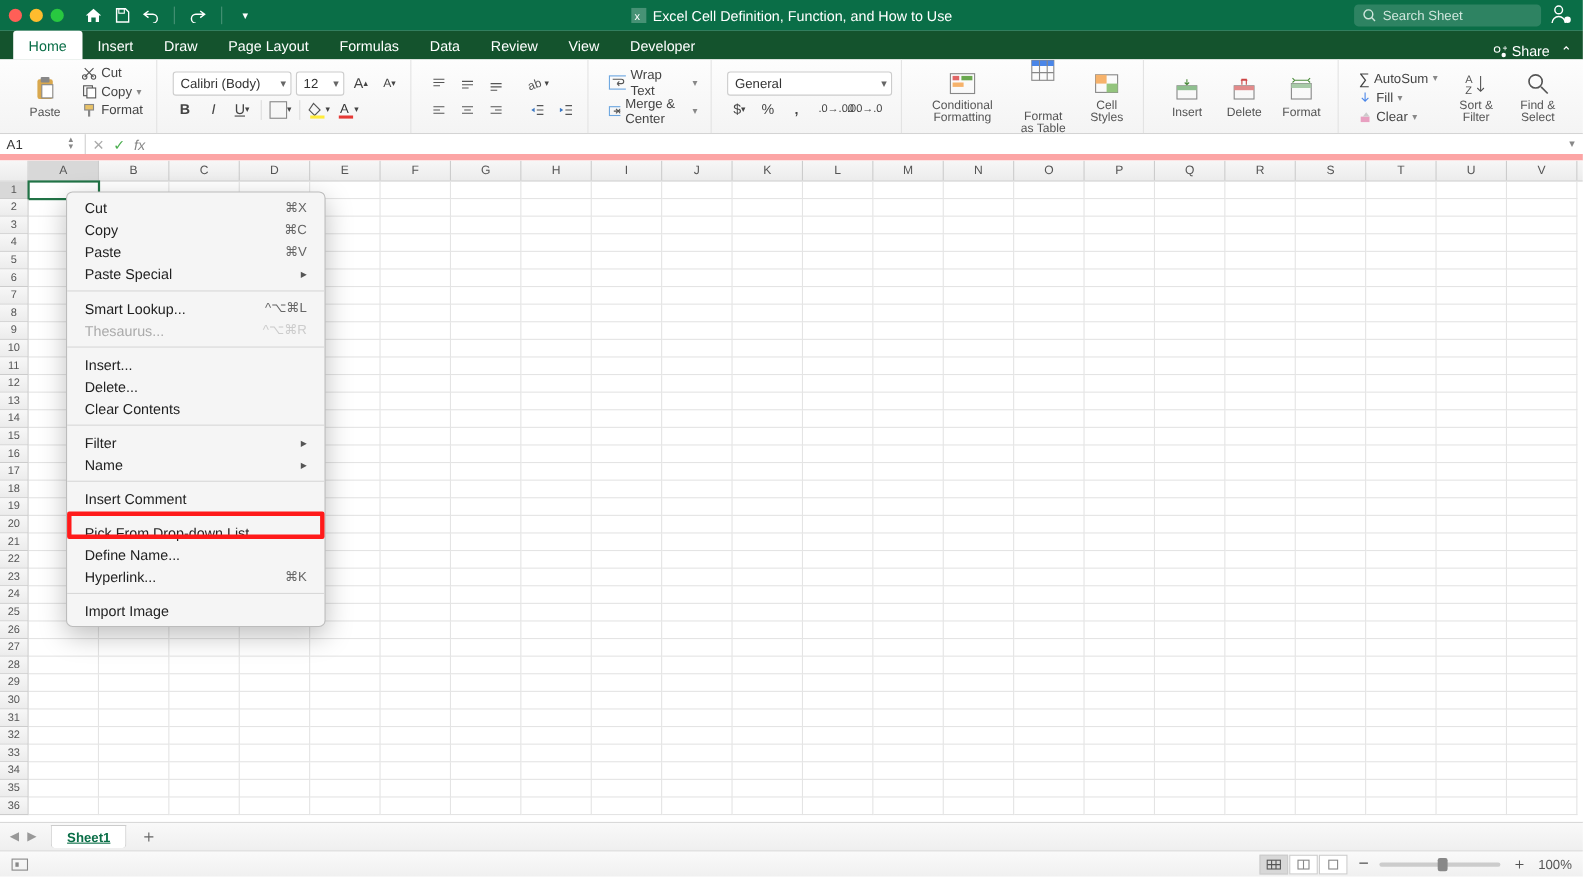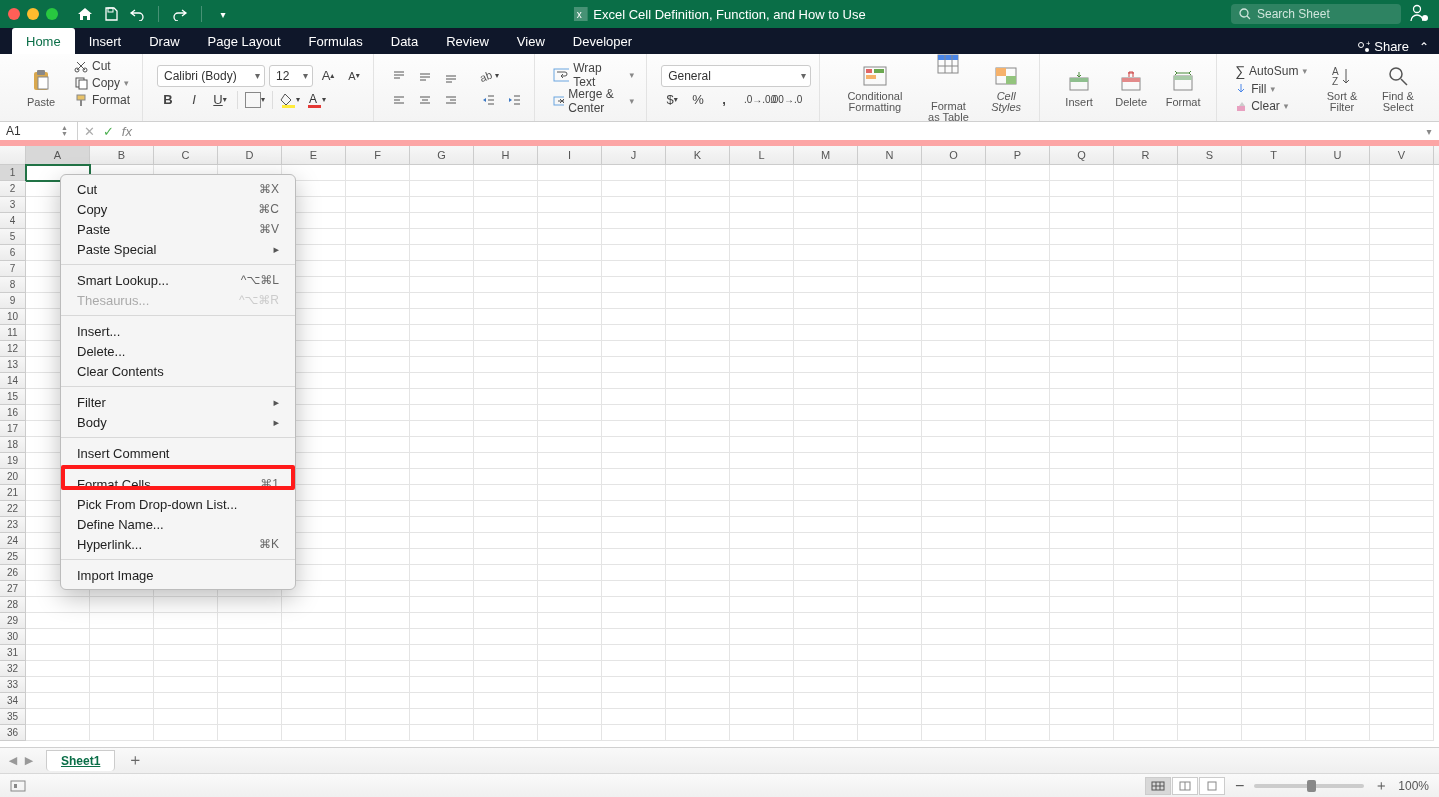--- a/index.html
+++ b/index.html
@@ -12,21 +12,21 @@
 .tl { width: 12px; height: 12px; border-radius: 50%; }
 .tl.red { background: #ff5f57; } .tl.yellow { background: #febc2e; } .tl.green { background: #28c840; }
 .tb-icon { width: 18px; display:flex; justify-content:center; color:#fff; cursor:pointer; }
 .tb-sep { width:1px; height:16px; background: rgba(255,255,255,.25); margin:0 4px;}
 .tb-title { position: absolute; left:50%; transform:translateX(-50%); font-size:13px; color:#fff; display:flex; align-items:center; gap:6px;}
 .tb-right { display:flex; align-items:center; gap:8px; }
 .search-pill { background: rgba(255,255,255,.15); border-radius: 4px; padding: 2px 8px; display:flex; align-items:center; gap:6px; width:170px; height:20px; color:#cfe6dc; font-size:12px;}
 .tb-user { width:22px; height:20px; }
 
 
-.ribbon-tabs { height: 26px; background: #0f172a; display:flex; align-items:flex-end; padding-left: 12px; justify-content:space-between;}
+.ribbon-tabs { height: 26px; background: #14532d; display:flex; align-items:flex-end; padding-left: 12px; justify-content:space-between;}
 .tabs-left { display:flex; align-items:flex-end; height:100%; }
 .rtab { padding: 5px 14px; color:#fff; font-size:13px; cursor:pointer; height:100%; display:flex; align-items:center; }
 .rtab.active { background:#fff; color:#0a6e47; border-radius:3px 3px 0 0; font-weight:500;}
 .tabs-right { display:flex; align-items:center; padding-right:10px; gap:10px; color:#fff;}
 .share-btn { display:flex; align-items:center; gap:4px; font-size:13px;}
 
 
 .ribbon { height: 68px; background: linear-gradient(#fdfdfd,#f4f4f4); border-bottom:1px solid #d0d0d0; display:flex; align-items:center; padding: 0 8px; gap: 6px;}
 .rgroup { display:flex; flex-direction:column; justify-content:center; height:100%; padding: 4px 8px; border-right:1px solid #e3e3e3; }
 .rgroup:last-child { border-right:none;}
@@ -408,21 +408,21 @@
         <span style="text-align:center;line-height:11px;margin-top:24px;">Format as Table</span>
       </div>
     <div class="btn-lg">
         <span class="ic">
           <svg width="24" height="22">
             <rect x="2" y="3" width="20" height="16" fill="none" stroke="#888"></rect>
             <rect x="2" y="3" width="10" height="8" fill="#f6b26b"></rect>
             <rect x="12" y="11" width="10" height="8" fill="#93c47d"></rect>
           </svg>
         </span>
-        <span style="text-align:center;line-height:11px;font-style:italic;">Cell Styles</span>
+        <span style="text-align:center;line-height:11px;">Cell Styles</span>
       </div>
   </div>
 
   <div class="rgroup" style="flex-direction:row;gap:2px;">
     <div class="btn-lg">
         <span class="ic">
           <svg width="24" height="22">
             <rect x="3" y="8" width="18" height="12" fill="none" stroke="#888"></rect>
             <rect x="3" y="8" width="18" height="4" fill="#8fbf8f"></rect>
             <path d="M12 2v5m-2-2l2 2 2-2" stroke="#4b8b3b" fill="none"></path>
@@ -1477,31 +1477,27 @@
       <span>Delete...</span>
     </div>
     <div class="ctx-item">
       <span>Clear Contents</span>
     </div>
     <div class="ctx-sep"></div>
     <div class="ctx-item ctx-sub">
       <span>Filter</span>
     </div>
     <div class="ctx-item ctx-sub">
-      <span>Body</span>
+      <span>Name</span>
     </div>
     <div class="ctx-sep"></div>
     <div class="ctx-item">
       <span>Insert Comment</span>
     </div>
     <div class="ctx-sep"></div>
-    <div class="ctx-item">
-      <span>Format Cells...</span>
-      <span class="shortcut">⌘1</span>
-    </div>
     <div class="ctx-item">
       <span>Pick From Drop-down List...</span>
     </div>
     <div class="ctx-item">
       <span>Define Name...</span>
     </div>
     <div class="ctx-item">
       <span>Hyperlink...</span>
       <span class="shortcut">⌘K</span>
     </div>

